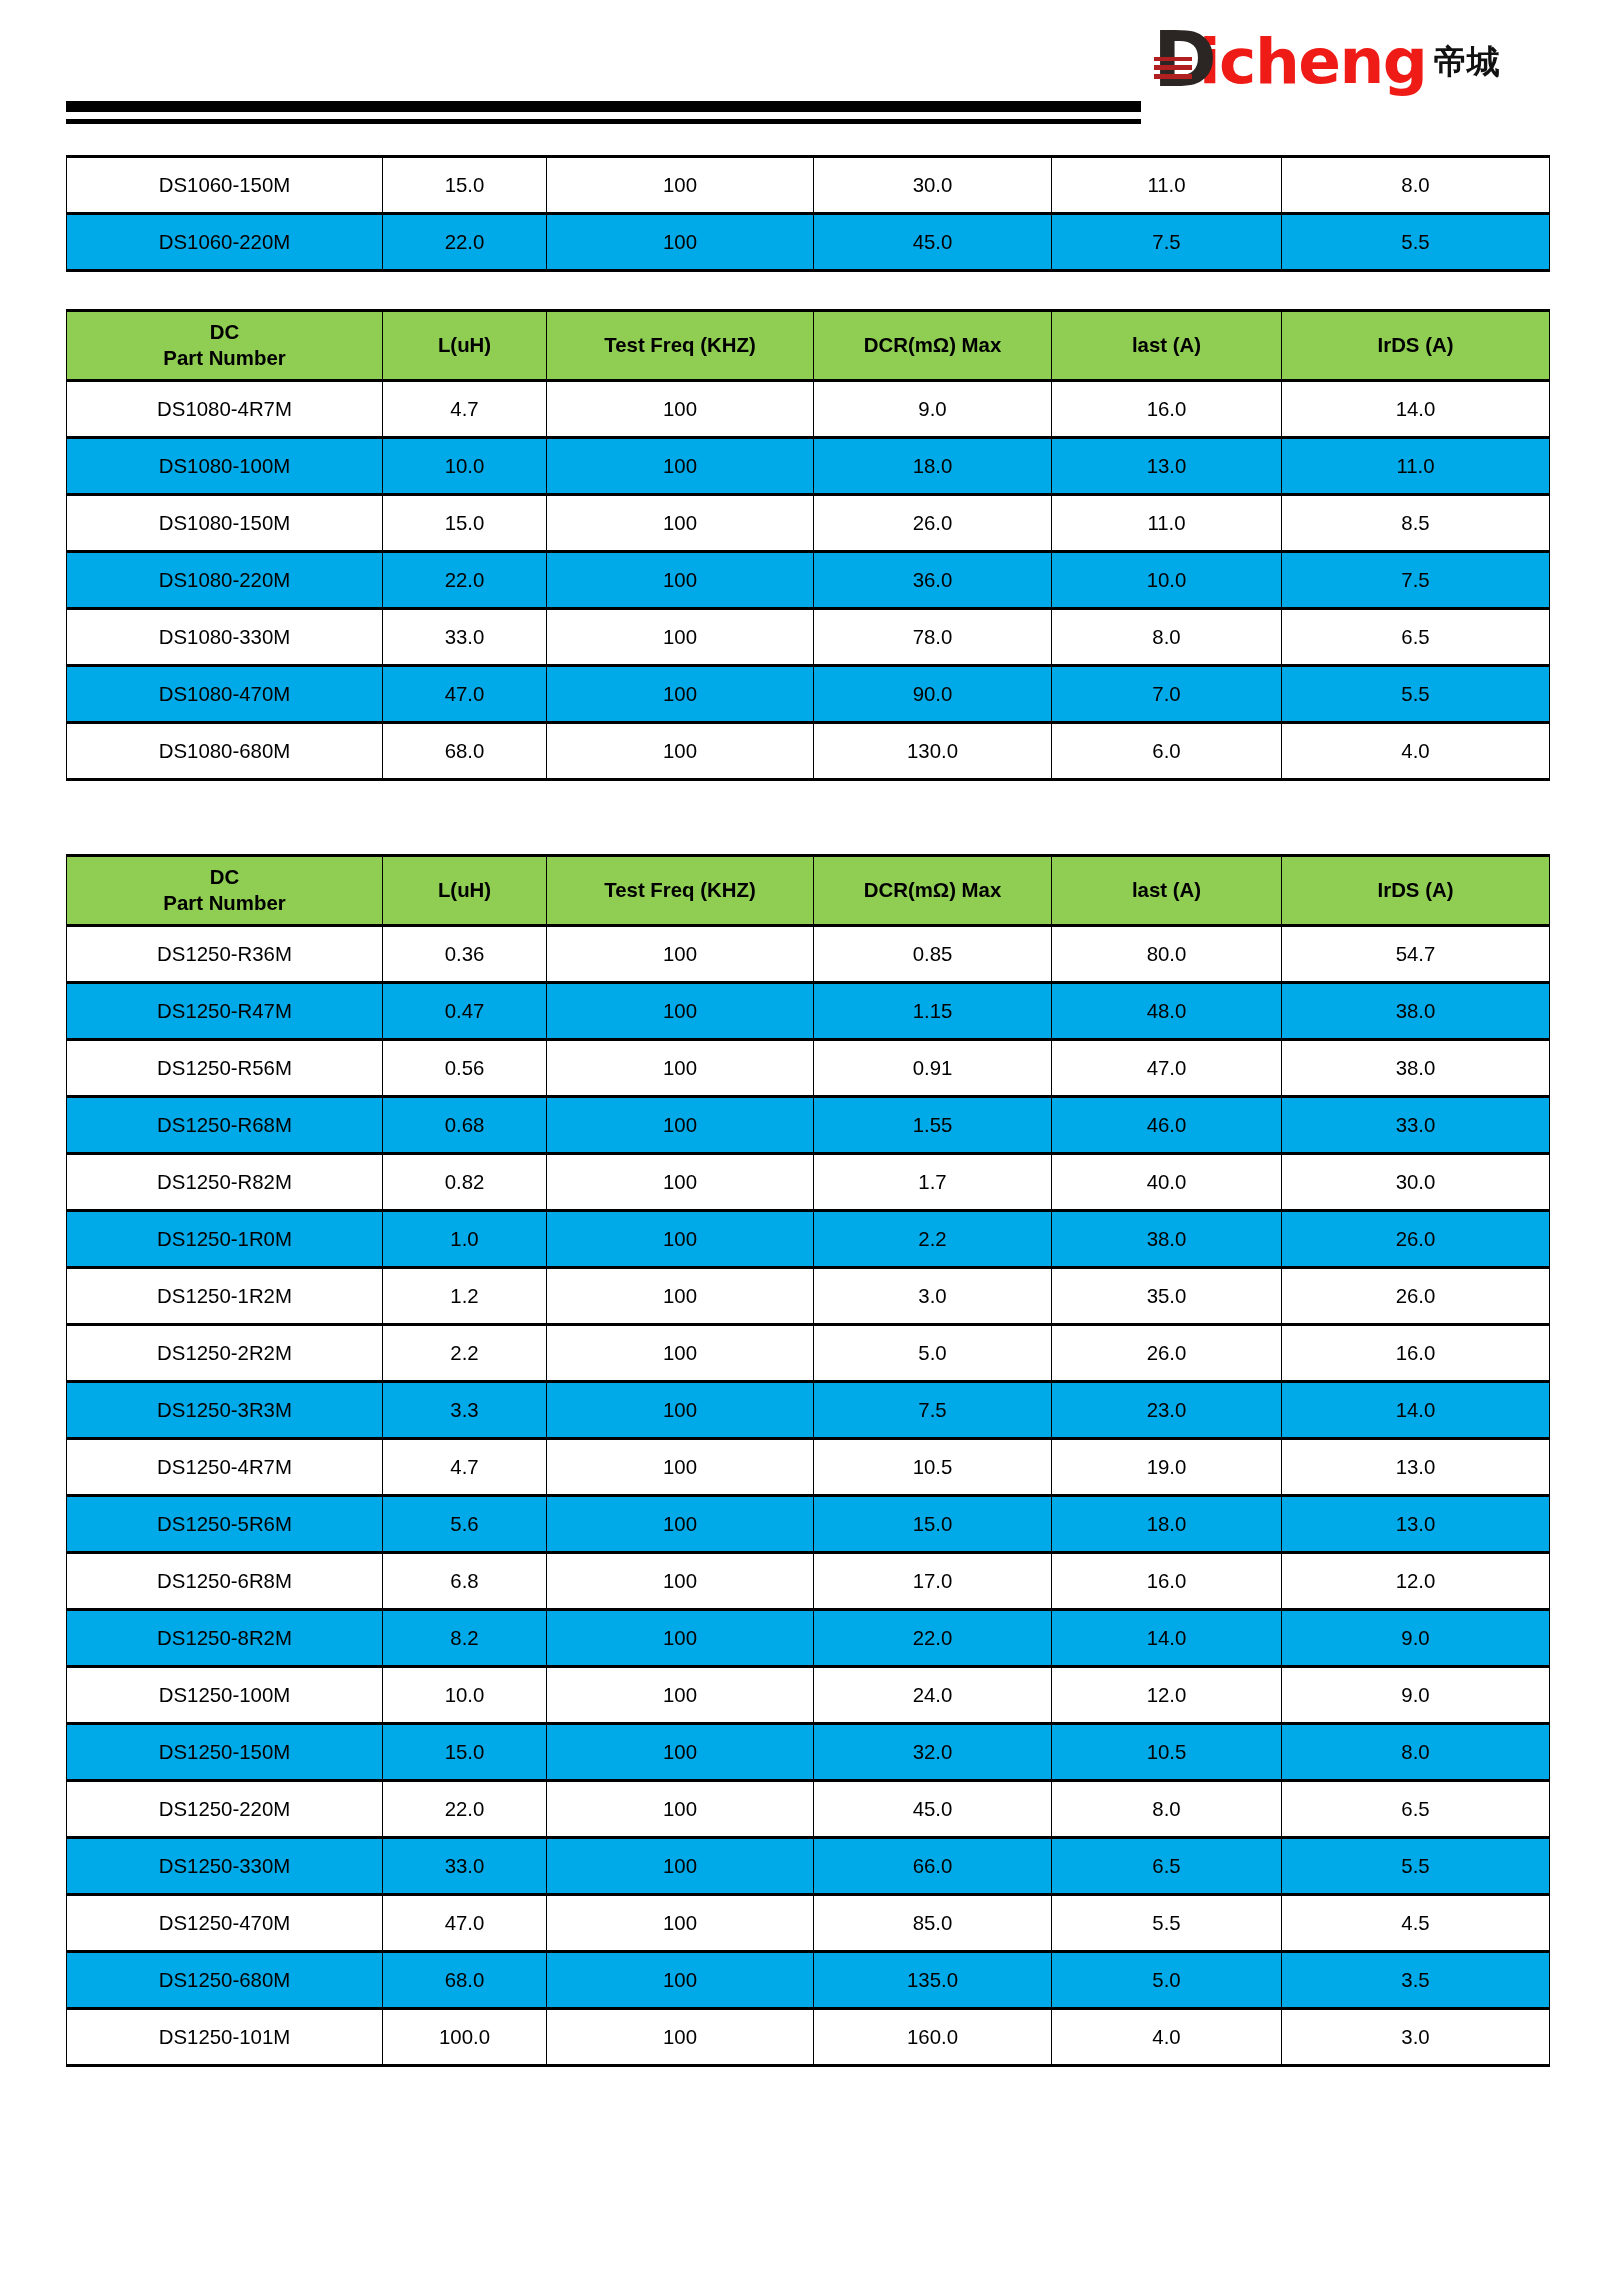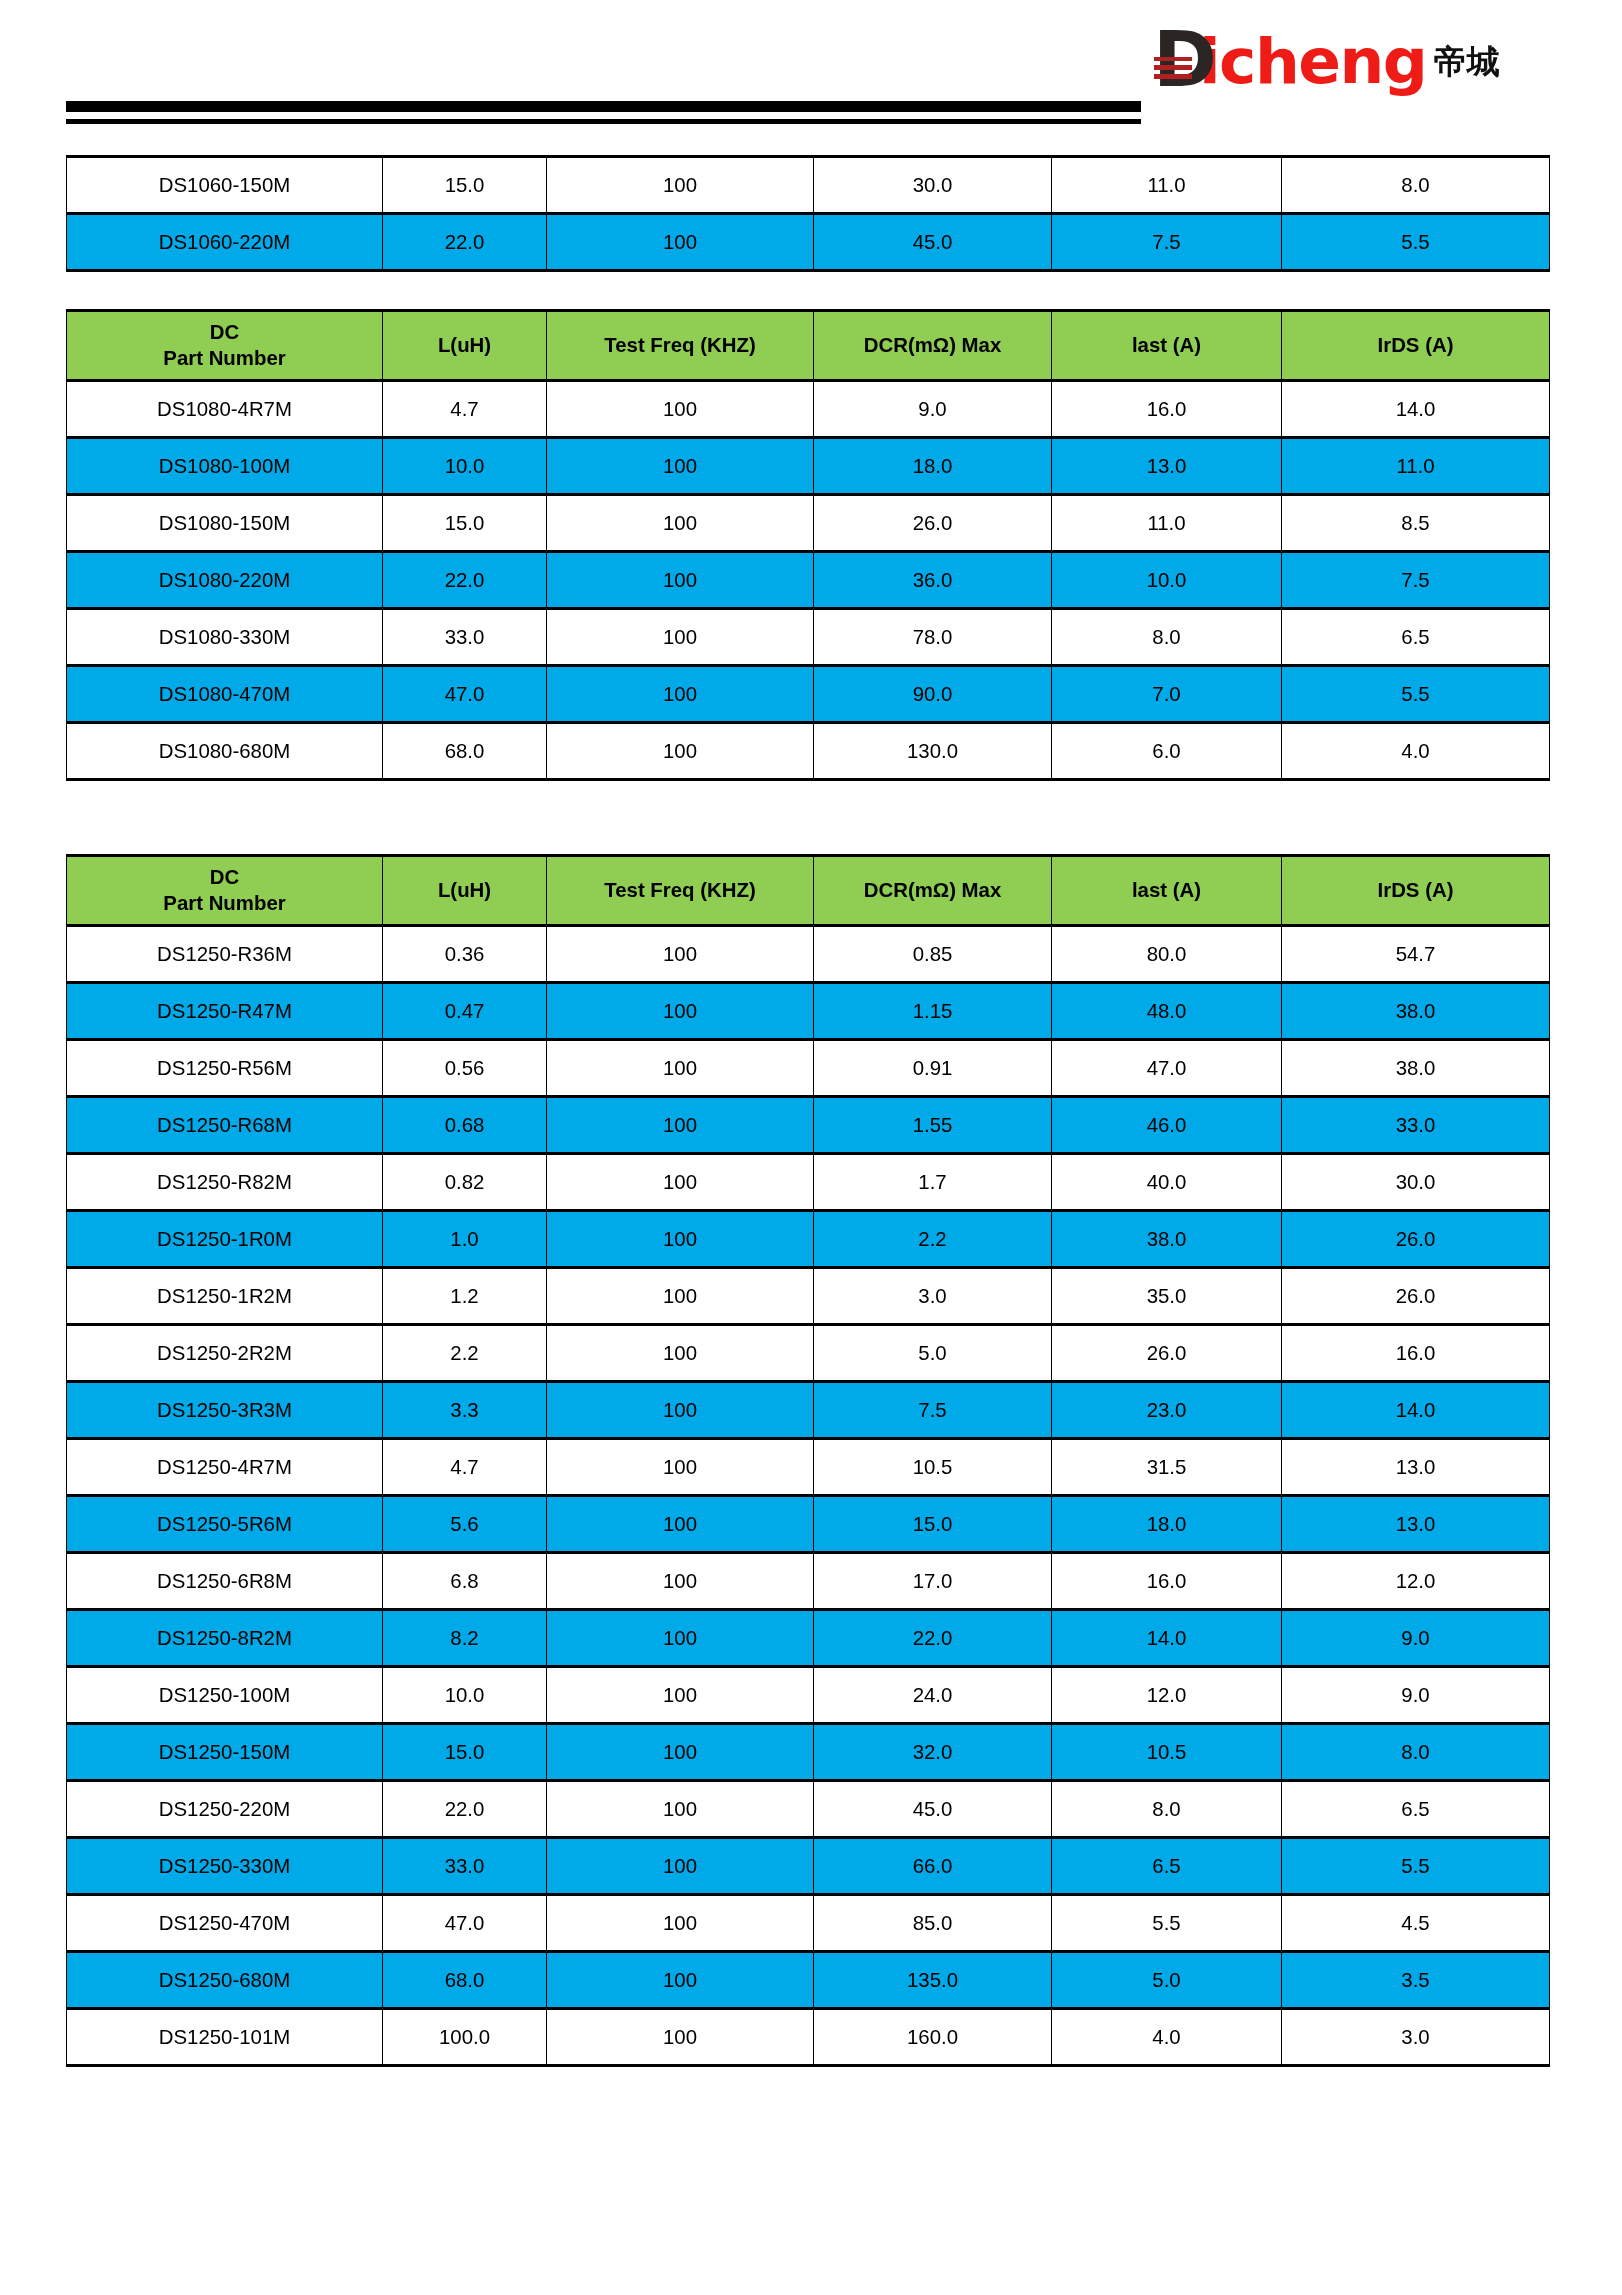--- a/index.html
+++ b/index.html
@@ -361,21 +361,21 @@
           <td>100</td>
           <td>7.5</td>
           <td>23.0</td>
           <td>14.0</td>
         </tr>
         <tr>
           <td>DS1250-4R7M</td>
           <td>4.7</td>
           <td>100</td>
           <td>10.5</td>
-          <td>31.5</td>
+          <td>19.0</td>
           <td>13.0</td>
         </tr>
         <tr class="alt">
           <td>DS1250-5R6M</td>
           <td>5.6</td>
           <td>100</td>
           <td>15.0</td>
           <td>18.0</td>
           <td>13.0</td>
         </tr>

